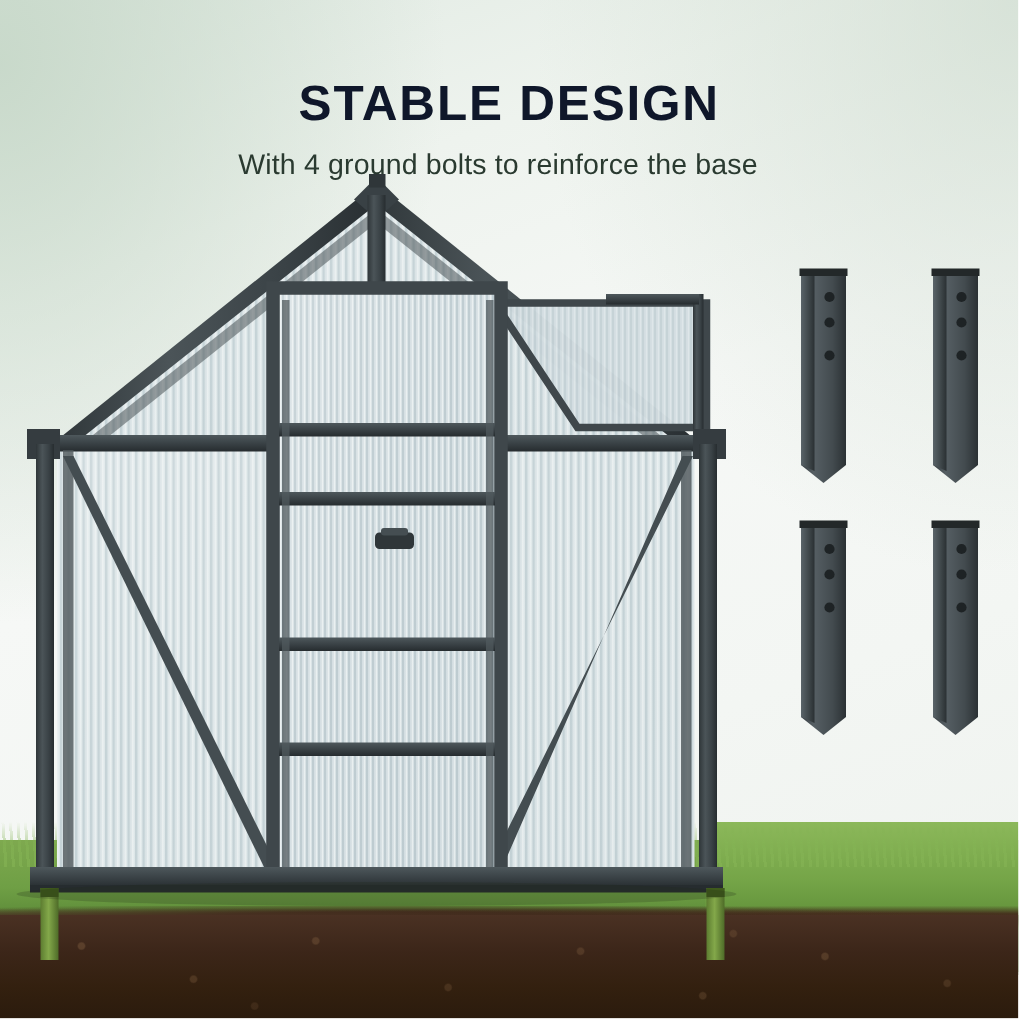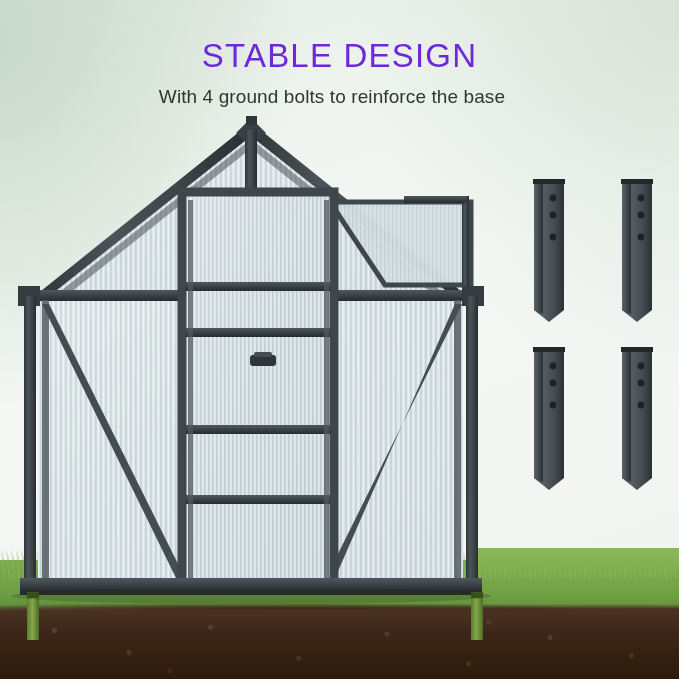--- a/index.html
+++ b/index.html
@@ -105,23 +105,23 @@
     position: absolute;
     left: 0;
     top: 38px;
     width: 679px;
     text-align: center;
     z-index: 40;
   }
   .headline {
     font-size: 33px;
     letter-spacing: 1.2px;
-    font-weight: normal;
-    color: #6d28d9;
-    margin: 0;
+    font-weight: bold;
+    color: #0f172a;
+    margin: 13px;
     line-height: 1.1;
   }
   .subhead {
     margin: 12px 15px 0 0;
     font-size: 19px;
     color: #2a3a30;
     font-weight: normal;
     letter-spacing: 0.1px;
   }
 

